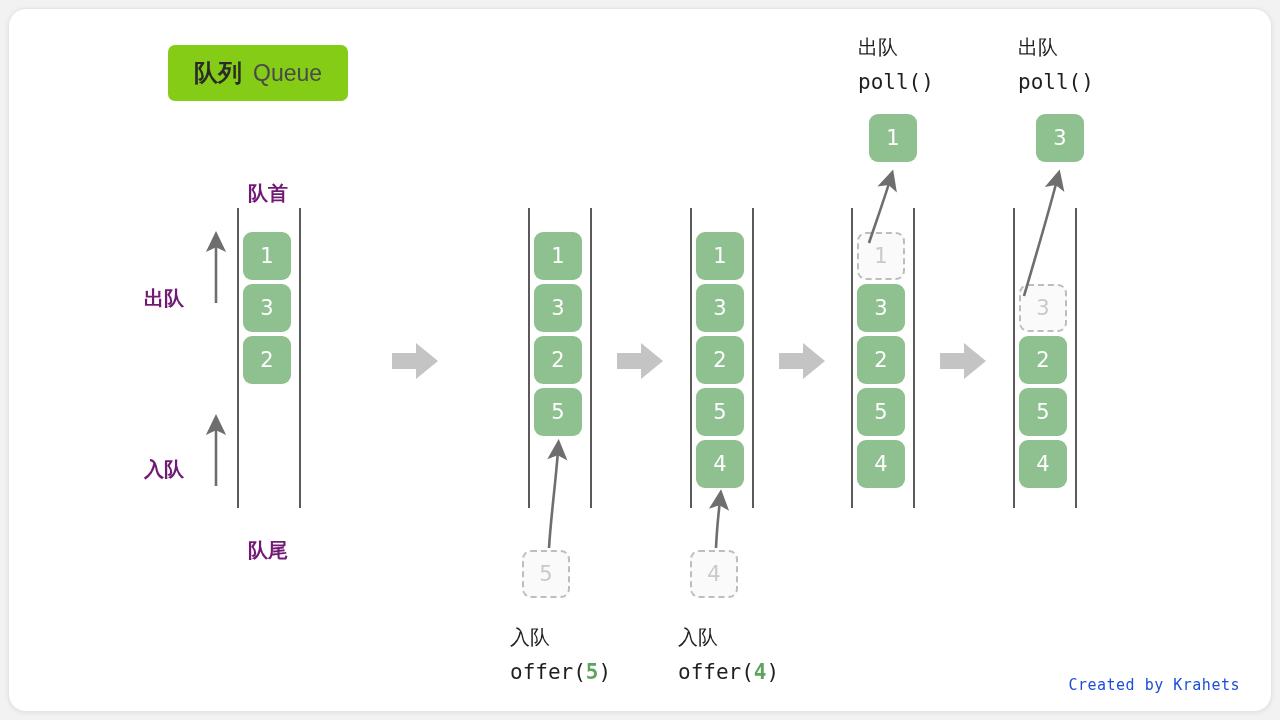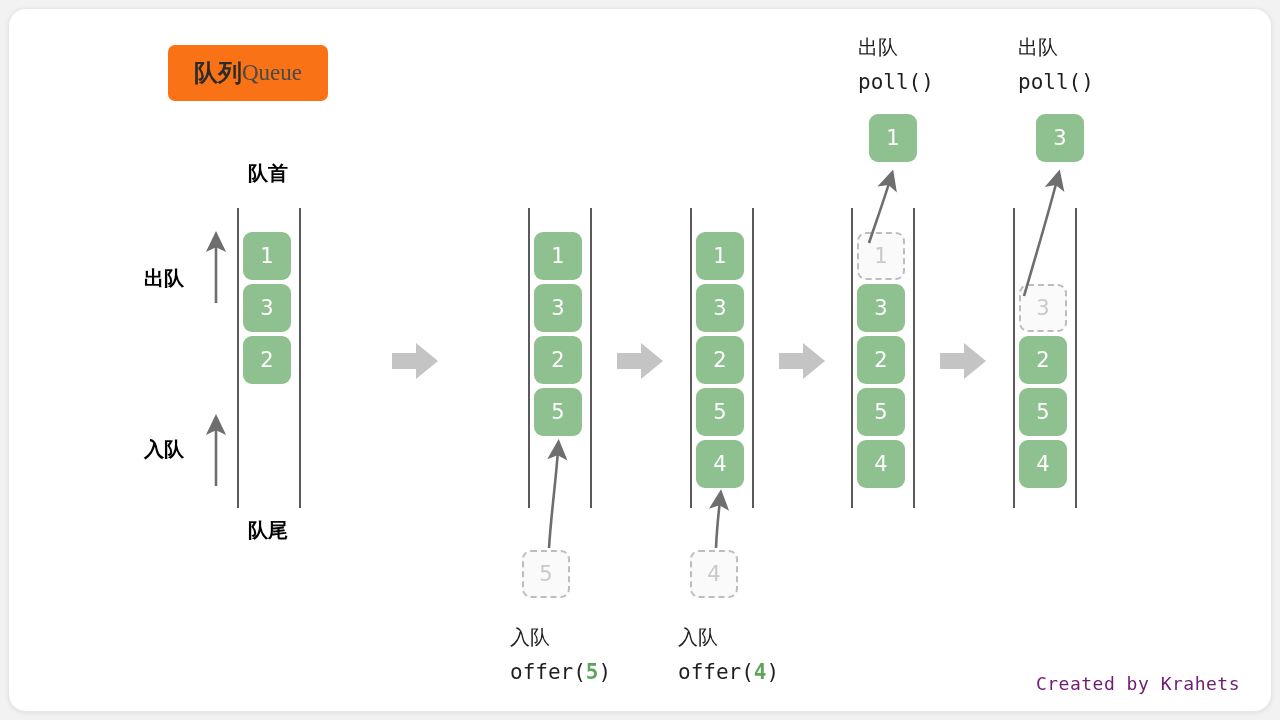--- a/index.html
+++ b/index.html
@@ -23,41 +23,43 @@
     border: 1px solid #e6e6e6;
     box-shadow: 0 1px 5px rgba(0,0,0,0.08);
   }
 
   
   #title-badge {
     position: absolute;
     left: 168px; top: 45px;
     height: 56px;
     padding: 0 26px;
-    background: #f97316;
+    background: #84cc16;
     border-radius: 7px;
     display: flex;
     align-items: center;
+    gap: 11px;
   }
   #title-badge .t-cn {
     font-size: 24px; font-weight: bold; color: #2b2b2b;
     font-family: "DejaVu Sans", sans-serif;
   }
   #title-badge .t-en {
     font-size: 23px; color: #4a4a4a;
-    font-family: Liberation Serif, serif;
+    font-family: Liberation Sans, sans-serif;
   }
 
   
   .cn-label {
     position: absolute;
     font-family: Liberation Mono, monospace;
     font-size: 20px; font-weight: bold;
-    color: #000000;
+    color: #701a75;
     white-space: nowrap;
+    margin-top: 20px;
   }
   .op-label {
     position: absolute;
     white-space: nowrap;
     text-align: left;
     line-height: 1.72;
   }
   .op-label .op-cn {
     display: block;
     font-family: "DejaVu Sans", sans-serif;
@@ -108,22 +110,22 @@
     position: absolute;
     left: 0; top: 0;
     width: 1280px; height: 720px;
     pointer-events: none;
   }
 
   #credit {
     position: absolute;
     right: 40px; bottom: 26px;
     font-family: "DejaVu Sans Mono", monospace;
-    font-size: 18px;
-    color: #701a75;
+    font-size: 15px;
+    color: #1d4ed8;
     letter-spacing: 0.5px;
     margin-left: 46px;
   }
 </style>
 </head>
 <body>
 
 <div id="canvas">
   <div id="card"></div>
 

